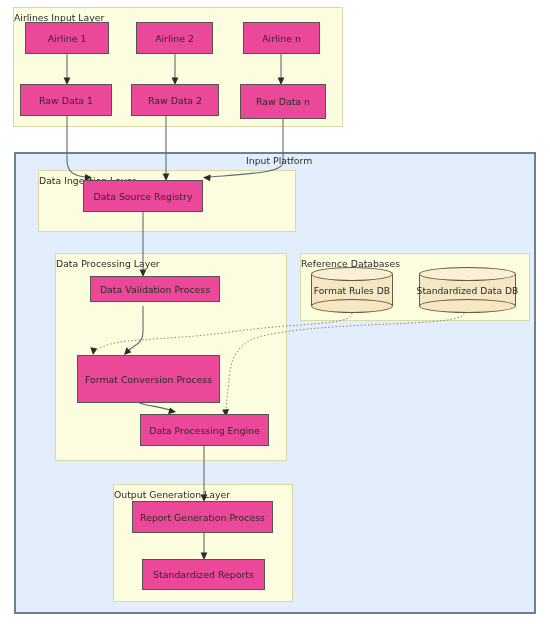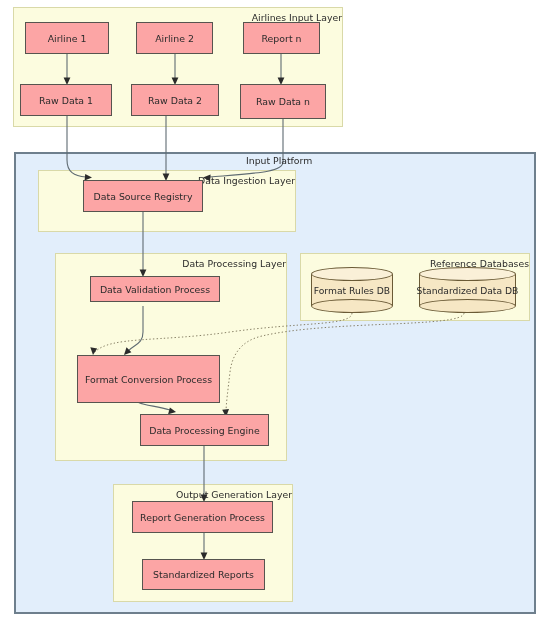--- a/index.html
+++ b/index.html
@@ -22,40 +22,40 @@
     position:absolute;
     background:#e2eefb;
     border:2px solid #6e7f8d;
     box-sizing:border-box;
     z-index:0;
   }
   .layer-title{
     position:absolute;
     left:0;right:0;
     top:4px;
-    text-align:right;
+    text-align:left;
     font-size:9.3px;
     line-height:11px;
     color:#2b2b2b;
     white-space:nowrap;
     z-index:6;
   }
   .platform-title{
     position:absolute;
     font-size:9.3px;
     line-height:11px;
     color:#2b2b2b;
     white-space:nowrap;
     z-index:6;
   }
 
   
   .node{
     position:absolute;
-    background:#fca5a5;
+    background:#ec4899;
     border:1.6px solid #56544f;
     box-sizing:border-box;
     display:flex;
     align-items:center;
     justify-content:center;
     font-size:9.4px;
     line-height:11px;
     color:#2b2b2b;
     text-align:center;
     white-space:nowrap;
@@ -137,21 +137,21 @@
     <path class="edge-dotted" d="M 464 313 C 464 328 330 320 262 336 C 240 341 232 356 230 372 C 228 390 226 404 226 413"></path>
   </svg>
 
   <div class="node" style="left:25px;top:22px;width:84px;height:32px;">
     <span>Airline 1</span>
   </div>
   <div class="node" style="left:136px;top:22px;width:77px;height:32px;align-items:center;">
     <span>Airline 2</span>
   </div>
   <div class="node" style="left:243px;top:22px;width:77px;height:32px;">
-    <span>Report n</span>
+    <span>Airline n</span>
   </div>
 
   <div class="node" style="left:20px;top:84px;width:92px;height:32px;">
     <span>Raw Data 1</span>
   </div>
   <div class="node" style="left:131px;top:84px;width:88px;height:32px;">
     <span>Raw Data 2</span>
   </div>
   <div class="node" style="left:240px;top:84px;width:86px;height:35px;">
     <span>Raw Data n</span>

